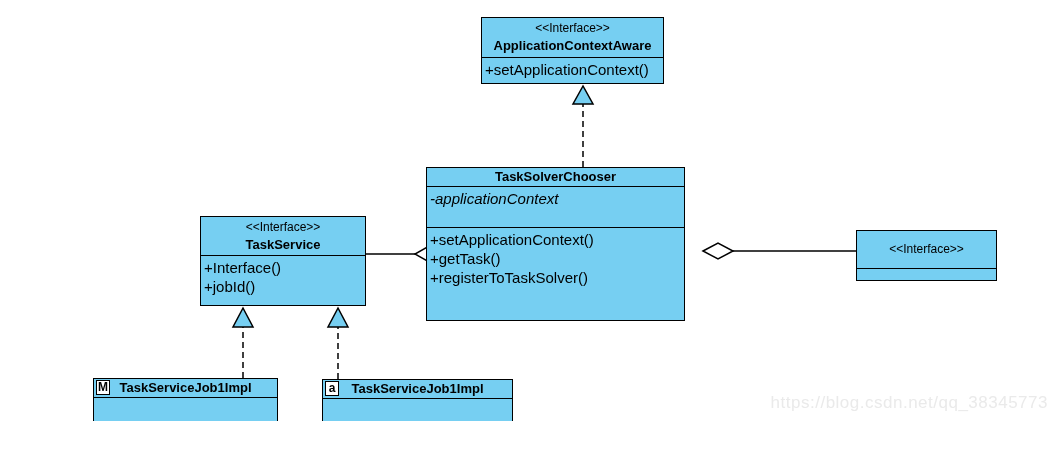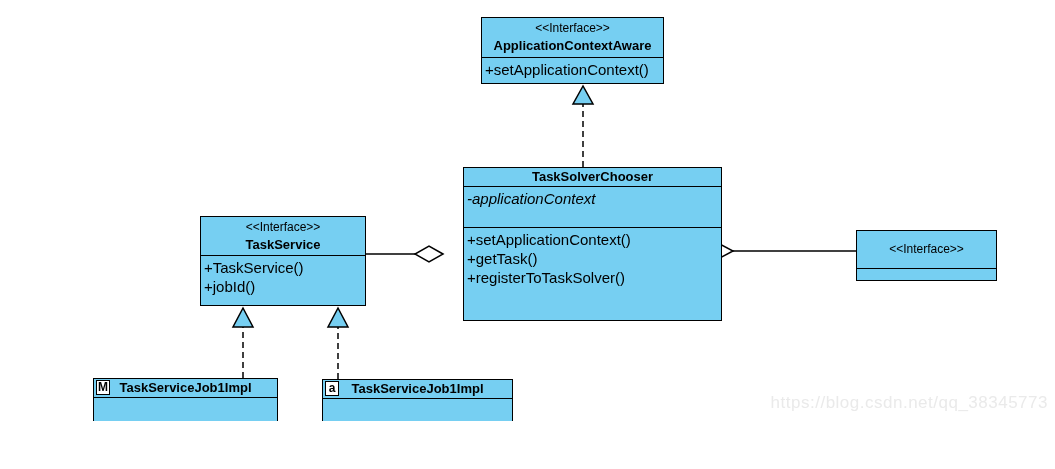--- a/index.html
+++ b/index.html
@@ -81,41 +81,41 @@
   <div class="uml-class" style="left:481px;top:17px;width:183px;height:67px;">
     <div class="compartment title" style="height:40px;">
       <div class="stereotype">&lt;&lt;Interface&gt;&gt;</div>
       <div class="class-name">ApplicationContextAware</div>
     </div>
     <div class="compartment last members">
       <div class="member">+setApplicationContext()</div>
     </div>
   </div>
 
-  <div class="uml-class" style="left:463px;top:167px;width:259px;height:154px;">
+  <div class="uml-class" style="left:426px;top:167px;width:259px;height:154px;">
     <div class="compartment title" style="height:19px;">
       <div class="class-name">TaskSolverChooser</div>
     </div>
     <div class="compartment attrs members" style="height:41px;font-style:italic;">
       <div class="member">-applicationContext</div>
     </div>
     <div class="compartment last members">
       <div class="member">+setApplicationContext()</div>
       <div class="member">+getTask()</div>
       <div class="member">+registerToTaskSolver()</div>
     </div>
   </div>
 
   <div class="uml-class" style="left:200px;top:216px;width:166px;height:90px;">
     <div class="compartment title" style="height:39px;">
       <div class="stereotype">&lt;&lt;Interface&gt;&gt;</div>
       <div class="class-name">TaskService</div>
     </div>
     <div class="compartment last members">
-      <div class="member">+TaskService()</div>
+      <div class="member">+Interface()</div>
       <div class="member">+jobId()</div>
     </div>
   </div>
 
   <div class="uml-class" style="left:856px;top:230px;width:141px;height:51px;">
     <div class="compartment title" style="height:38px;">
       <div class="stereotype">&lt;&lt;Interface&gt;&gt;</div>
     </div>
     <div class="compartment last"></div>
   </div>

